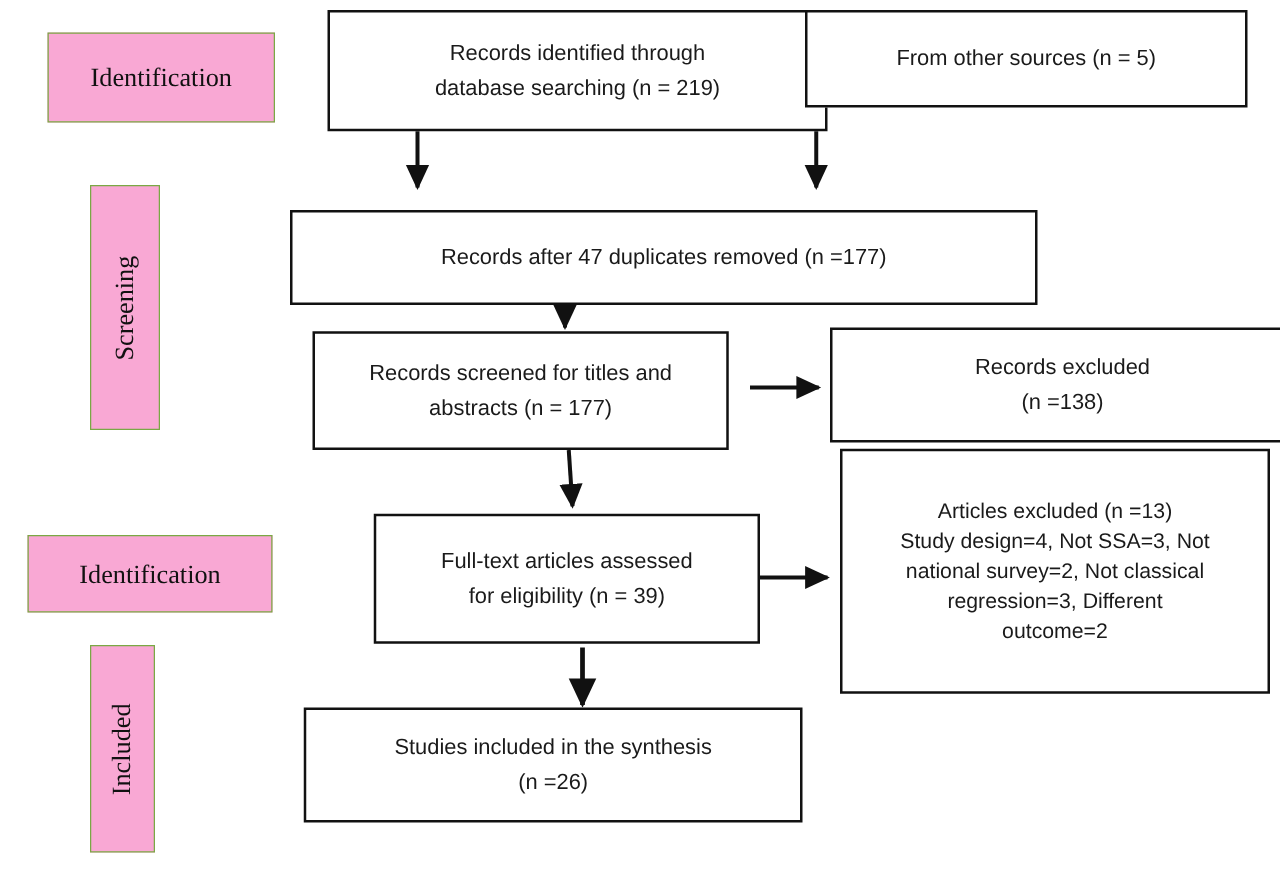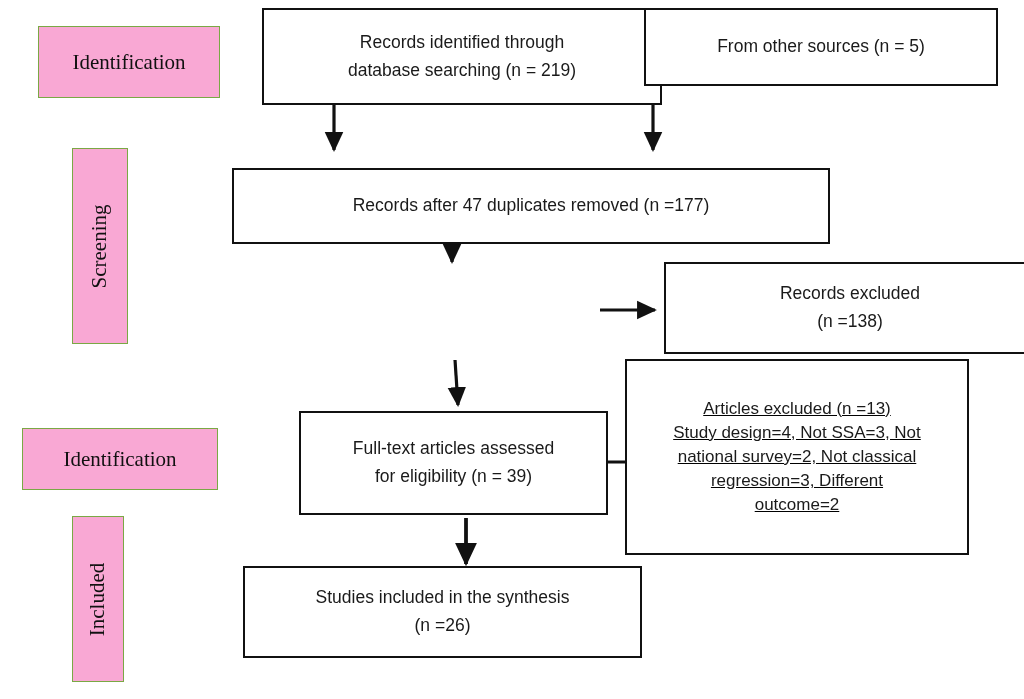--- a/index.html
+++ b/index.html
@@ -116,32 +116,36 @@
   </div>
 
   <div class="flow-box" style="left:644px; top:8px; width:354px; height:78px;">
     <span class="flow-text">From other sources (n = 5)</span>
   </div>
 
   <div class="flow-box" style="left:232px; top:152px; width:598px; height:76px;margin-top:16px;">
     <span class="flow-text">Records after 47 duplicates removed (n =177)</span>
   </div>
 
+  <div class="flow-box" style="left:250px; top:265px; width:333px; height:95px;">
+    <span class="flow-text">Records screened for titles and
+abstracts (n = 177)</span>
+  </div>
 
   <div class="flow-box" style="left:664px; top:262px; width:372px; height:92px;">
     <span class="flow-text">Records excluded
 (n =138)</span>
   </div>
 
   <div class="flow-box" style="left:299px; top:411px; width:309px; height:104px;text-align:center;">
     <span class="flow-text">Full-text articles assessed
 for eligibility (n = 39)</span>
   </div>
 
-  <div class="flow-box" style="left:625px; top:359px; width:344px; height:196px;text-decoration:underline;">
+  <div class="flow-box" style="left:672px; top:359px; width:344px; height:196px;">
     <span class="flow-text tight">Articles excluded (n =13)
 Study design=4, Not SSA=3, Not
 national survey=2, Not classical
 regression=3, Different
 outcome=2</span>
   </div>
 
   <div class="flow-box" style="left:243px; top:566px; width:399px; height:92px;">
     <span class="flow-text">Studies included in the synthesis
 (n =26)</span>

